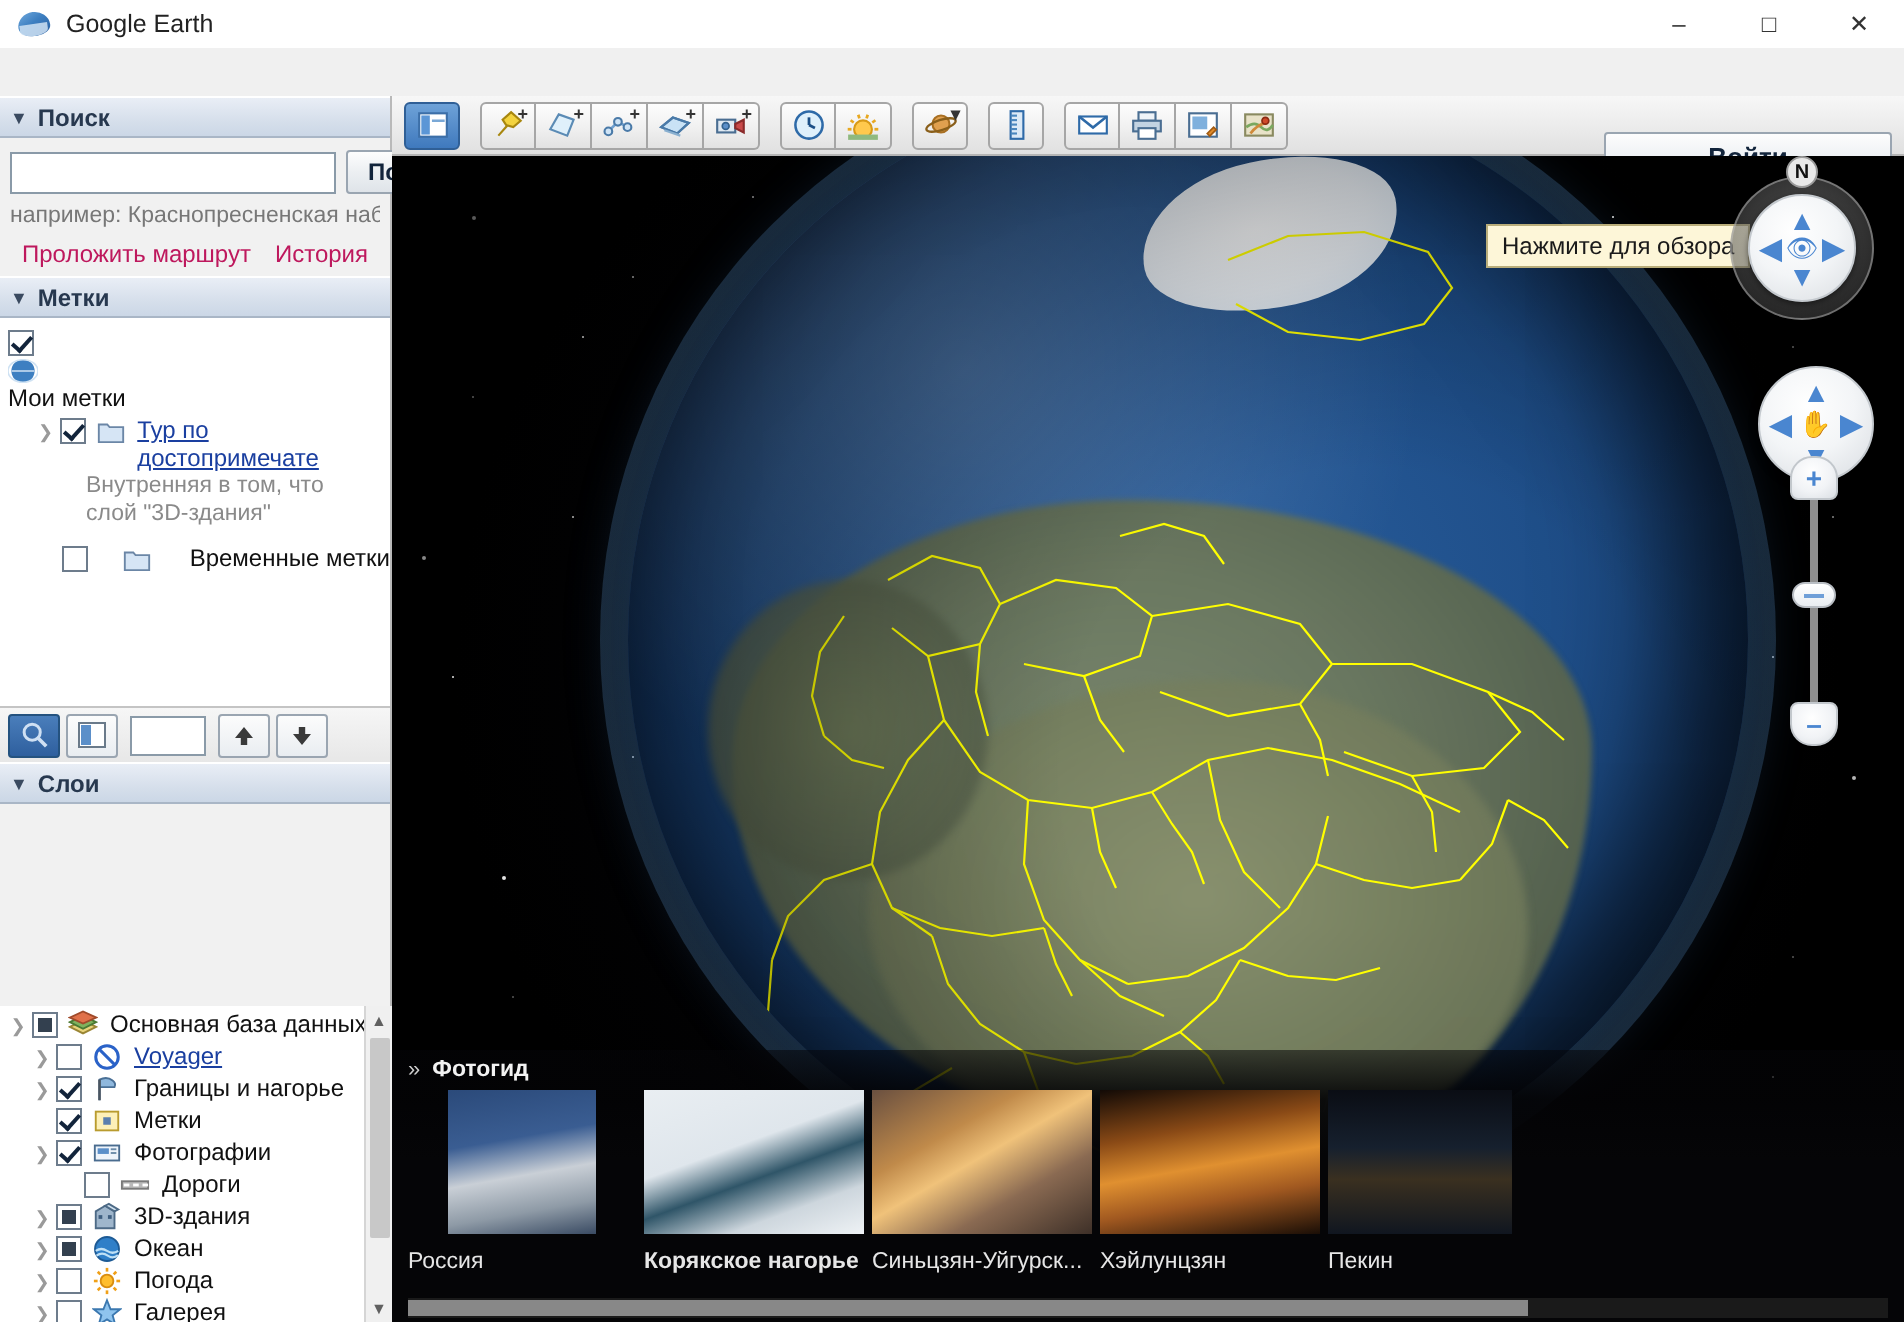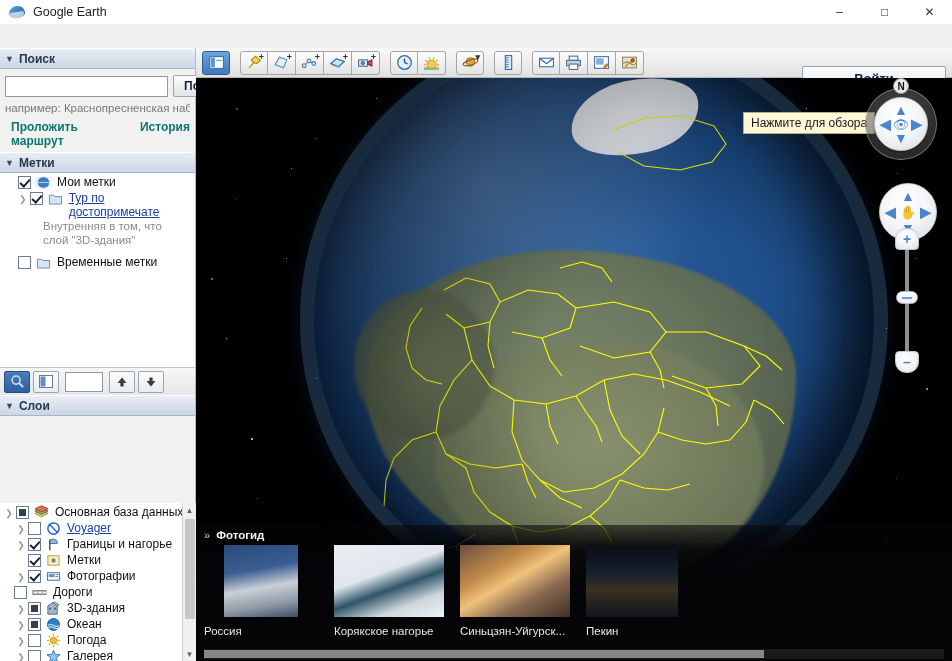--- a/index.html
+++ b/index.html
@@ -60,21 +60,21 @@
     flex: 1; height: 21px; border: 1px solid #8a9aa8; background: #fff;
     font-family: "Liberation Sans", sans-serif; font-size: 12px; padding: 0 3px;
   }
   .btn {
     height: 22px; padding: 0 10px; font-size: 12px; font-weight: bold; color: #12243b;
     background: linear-gradient(#fdfdfd,#eceff2 50%,#dfe4e9);
     border: 1px solid #9aa5b1; border-radius: 2px; cursor: pointer;
   }
   .hint { font-size: 11.5px; color: #777; margin-top: 5px; white-space: nowrap; overflow: hidden; }
   .links { display: flex; gap: 12px; margin-top: 6px; justify-content: flex-start; padding-left: 6px; }
-  .link { color: #0f766e; font-weight: bold; font-size: 12px; text-decoration: none; cursor: pointer; }
+  .link { color: #be185d; font-weight: normal; font-size: 12px; text-decoration: none; cursor: pointer; }
 
   
   .places-body { background: #ffffff; height: 194px; position: relative; overflow: hidden; }
   .tree-row { display: flex; align-items: flex-start; padding: 2px 0 0 4px; font-size: 12px; color: #111; }
   .expander { width: 14px; color: #9a9a9a; font-size: 9px; padding-top: 3px; text-align: center; }
   .cbx {
     width: 13px; height: 13px; border: 1px solid #6d7c8c; background: #fff;
     margin-right: 5px; margin-top: 1px; position: relative; flex: none;
   }
   .cbx.checked::after {
@@ -245,21 +245,21 @@
 
   
   .photostrip {
     position: absolute; left: 0; bottom: 0; width: 756px; height: 136px;
     background: linear-gradient(rgba(5,5,8,.55), rgba(3,3,5,.92) 18%, #050507 40%);
   }
   .ps-header { display: flex; align-items: center; height: 20px; padding-left: 8px; gap: 6px; color: #fff; }
   .ps-chev { font-size: 11px; color: #cfcfcf; }
   .ps-title { font-size: 11.5px; font-weight: bold; color: #f2f2f2; }
   .ps-items { display: flex; align-items: flex-start; padding-left: 8px; gap: 0; }
-  .ps-item { width: 114px; margin-right: 16px; }
+  .ps-item { width: 114px; margin-right: 4px; }
   .ps-thumb { height: 72px; margin: 0 auto; background: #111; overflow: hidden; position: relative; }
   .ps-cap { color: #e6e6e6; font-size: 11.5px; margin-top: 8px; white-space: nowrap; overflow: hidden; text-overflow: ellipsis; }
   .hscroll {
     position: absolute; left: 8px; bottom: 2px; width: 740px; height: 10px; background: #1a1a1a;
   }
   .hscroll i { position: absolute; left: 0; top: 1px; width: 560px; height: 8px; background: #888; }
   .watermark {
     position: absolute; left: 330px; bottom: 36px; color: rgba(255,255,255,.14);
     font-size: 30px; font-family: "Liberation Sans", sans-serif; letter-spacing: 1px;
     pointer-events: none;
@@ -308,41 +308,41 @@
         <a class="link">Проложить маршрут</a>
         <a class="link">История</a>
       </div>
     </div>
 
     <div class="panel-header">
       <span class="tri">▼</span>
       <span>Метки</span>
     </div>
     <div class="places-body" id="places-tree">
-        <div class="tree-row" style="padding-left: 4px;">
+        <div class="tree-row" style="padding-left: 4px; flex-direction: column;">
           <span class="expander"></span>
           <span class="cbx checked"></span>
           <span class="ic"><svg width="15" height="15" viewBox="0 0 16 16">
               <circle cx="8" cy="8" r="6.2" fill="#3d7fc1"></circle>
               <path d="M2,8 h12 M8,2 a8,6 0 0 0 0,12 a8,6 0 0 0 0,-12" fill="none" stroke="#cfe2f3" stroke-width="0.9"></path>
             </svg></span>
           <span>Мои метки</span>
         </div>
         <div class="tree-row" style="padding-left: 16px;">
           <span class="expander">❯</span>
           <span class="cbx checked"></span>
           <span class="ic"><svg width="15" height="15" viewBox="0 0 16 16">
               <path d="M1.5,4.5 h4.5 l1.2,1.4 h7.3 v8 h-13 z" fill="#d6e5f5" stroke="#6b86a6" stroke-width="1"></path>
             </svg></span>
           <span class="lbl-link">Тур по достопримечате</span>
         </div>
         <div class="sub">Внутренняя в том, что</div>
         <div class="sub">слой "3D-здания"</div>
         <div style="height: 6px;"></div>
-        <div class="tree-row" style="padding-left: 4px;">
+        <div class="tree-row" style="padding-left: 4px; justify-content: space-between;">
           <span class="expander"></span>
           <span class="cbx"></span>
           <span class="ic"><svg width="15" height="15" viewBox="0 0 16 16">
               <path d="M1.5,4.5 h4.5 l1.2,1.4 h7.3 v8 h-13 z" fill="#d6e5f5" stroke="#6b86a6" stroke-width="1"></path>
             </svg></span>
           <span>Временные метки</span>
         </div>
       </div>
 
     <div class="mini-toolbar">
@@ -418,21 +418,21 @@
             <span class="expander">❯</span>
             <span class="cbx checked"></span>
             <span class="ic"><svg width="15" height="15" viewBox="0 0 16 16">
                 <rect x="1.5" y="4" width="13" height="8" fill="#eef4fb" stroke="#4a6c8f"></rect>
                 <rect x="3" y="5.5" width="6" height="3" fill="#5b8fc9"></rect>
                 <line x1="10" y1="6" x2="13" y2="6" stroke="#6a8aa8" stroke-width="1"></line>
                 <line x1="10" y1="8" x2="13" y2="8" stroke="#6a8aa8" stroke-width="1"></line>
               </svg></span>
             <span>Фотографии</span>
           </div>
-          <div class="tree-row" style="padding-left: 0; padding-top: 2px;">
+          <div class="tree-row" style="padding-left: 28px; padding-top: 2px;">
             <span class="expander"></span>
             <span class="cbx"></span>
             <span class="ic"><svg width="15" height="15" viewBox="0 0 16 16">
                 <rect x="1" y="6" width="14" height="4" fill="#b9b9b9" stroke="#7a7a7a"></rect>
                 <line x1="2" y1="8" x2="5" y2="8" stroke="#fff" stroke-width="1.5"></line>
                 <line x1="7" y1="8" x2="10" y2="8" stroke="#fff" stroke-width="1.5"></line>
                 <line x1="12" y1="8" x2="15" y2="8" stroke="#fff" stroke-width="1.5"></line>
               </svg></span>
             <span>Дороги</span>
           </div>
@@ -745,28 +745,32 @@
     <div class="photostrip">
       <div class="ps-header">
         <span class="ps-chev">»</span>
         <span class="ps-title">Фотогид</span>
       </div>
       <div class="ps-items" id="ps-items">
           <div class="ps-item" style="width: 114px;">
             <div class="ps-thumb" style="width: 74px; background: linear-gradient(170deg, rgb(43, 74, 122) 0%, rgb(58, 93, 146) 35%, rgb(201, 207, 214) 58%, rgb(142, 154, 166) 80%, rgb(58, 75, 99) 100%);"></div>
             <div class="ps-cap" style="width: 114px;">Россия</div>
           </div>
-          <div class="ps-item" style="width: 110px;">
+          <div class="ps-item" style="width: 110px; font-weight: bold;">
             <div class="ps-thumb" style="width: 110px; background: linear-gradient(160deg, rgb(233, 238, 242) 0%, rgb(223, 230, 236) 40%, rgb(47, 85, 104) 58%, rgb(205, 214, 221) 78%, rgb(238, 242, 245) 100%);"></div>
             <div class="ps-cap" style="width: 110px;">Корякское нагорье</div>
           </div>
           <div class="ps-item" style="width: 110px;">
             <div class="ps-thumb" style="width: 110px; background: linear-gradient(150deg, rgb(106, 80, 64) 0%, rgb(192, 138, 74) 32%, rgb(240, 194, 122) 48%, rgb(138, 106, 82) 70%, rgb(62, 48, 40) 100%);"></div>
             <div class="ps-cap" style="width: 110px;">Синьцзян-Уйгурск...</div>
           </div>
+          <div class="ps-item" style="width: 110px;">
+            <div class="ps-thumb" style="width: 110px; background: linear-gradient(170deg, rgb(18, 10, 6) 0%, rgb(138, 74, 22) 30%, rgb(224, 144, 48) 52%, rgb(160, 88, 32) 72%, rgb(26, 14, 6) 100%);"></div>
+            <div class="ps-cap" style="width: 110px;">Хэйлунцзян</div>
+          </div>
           <div class="ps-item" style="width: 92px;">
             <div class="ps-thumb" style="width: 92px; background: linear-gradient(rgb(10, 13, 20) 0%, rgb(22, 32, 46) 40%, rgb(58, 48, 32) 62%, rgb(16, 22, 32) 100%);"></div>
             <div class="ps-cap" style="width: 92px;">Пекин</div>
           </div>
         </div>
       <div class="hscroll">
           <i></i>
         </div>
     </div>
   </div>

